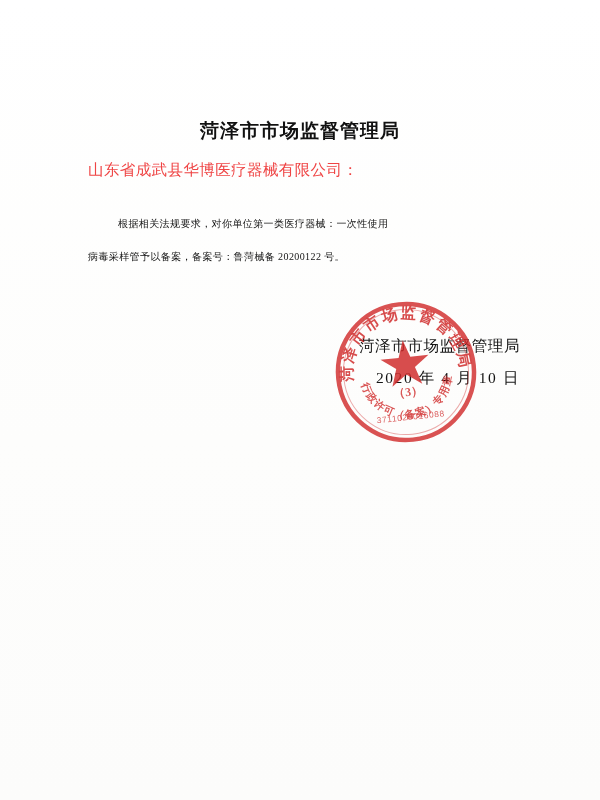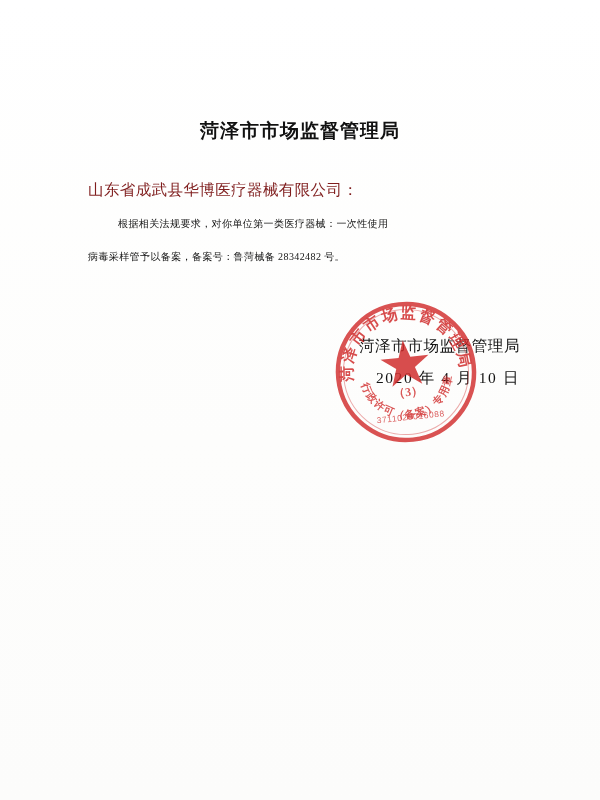--- a/index.html
+++ b/index.html
@@ -38,25 +38,25 @@
     width: 100%;
     text-align: center;
     font-size: 19px;
     font-weight: bold;
     letter-spacing: 1px;
     color: #111111;
   }
 
   .addressee {
     position: absolute;
-    top: 180px;
+    top: 160px;
     left: 88px;
     font-size: 15.5px;
     letter-spacing: 0.4px;
-    color: #7f1d1d;
+    color: #ef4444;
   }
 
   .body-text {
     position: absolute;
     top: 207px;
     left: 88px;
     width: 432px;
     font-size: 10px;
     line-height: 33px;
     letter-spacing: 0.4px;
@@ -106,21 +106,21 @@
 
 <div class="page">
   <div class="paper-tone"></div>
 
   <div class="doc-title">菏泽市市场监督管理局</div>
 
   <div class="addressee">山东省成武县华博医疗器械有限公司：</div>
 
   <div class="body-text">
     <span class="indent"></span><span>根据相关法规要求，对你单位第一类医疗器械：一次性使用</span><br>
-    <span>病毒采样管予以备案，备案号：鲁菏械备 28342482 号。</span>
+    <span>病毒采样管予以备案，备案号：鲁菏械备 20200122 号。</span>
   </div>
 
   <div class="signature-block">
     <div>菏泽市市场监督管理局</div>
     <div class="sig-date">2020 年 4 月 10 日</div>
   </div>
 
   <div class="seal">
     <div class="seal-wrap">
       <svg width="152" height="152" viewBox="0 0 152 152" xmlns="http://www.w3.org/2000/svg">

